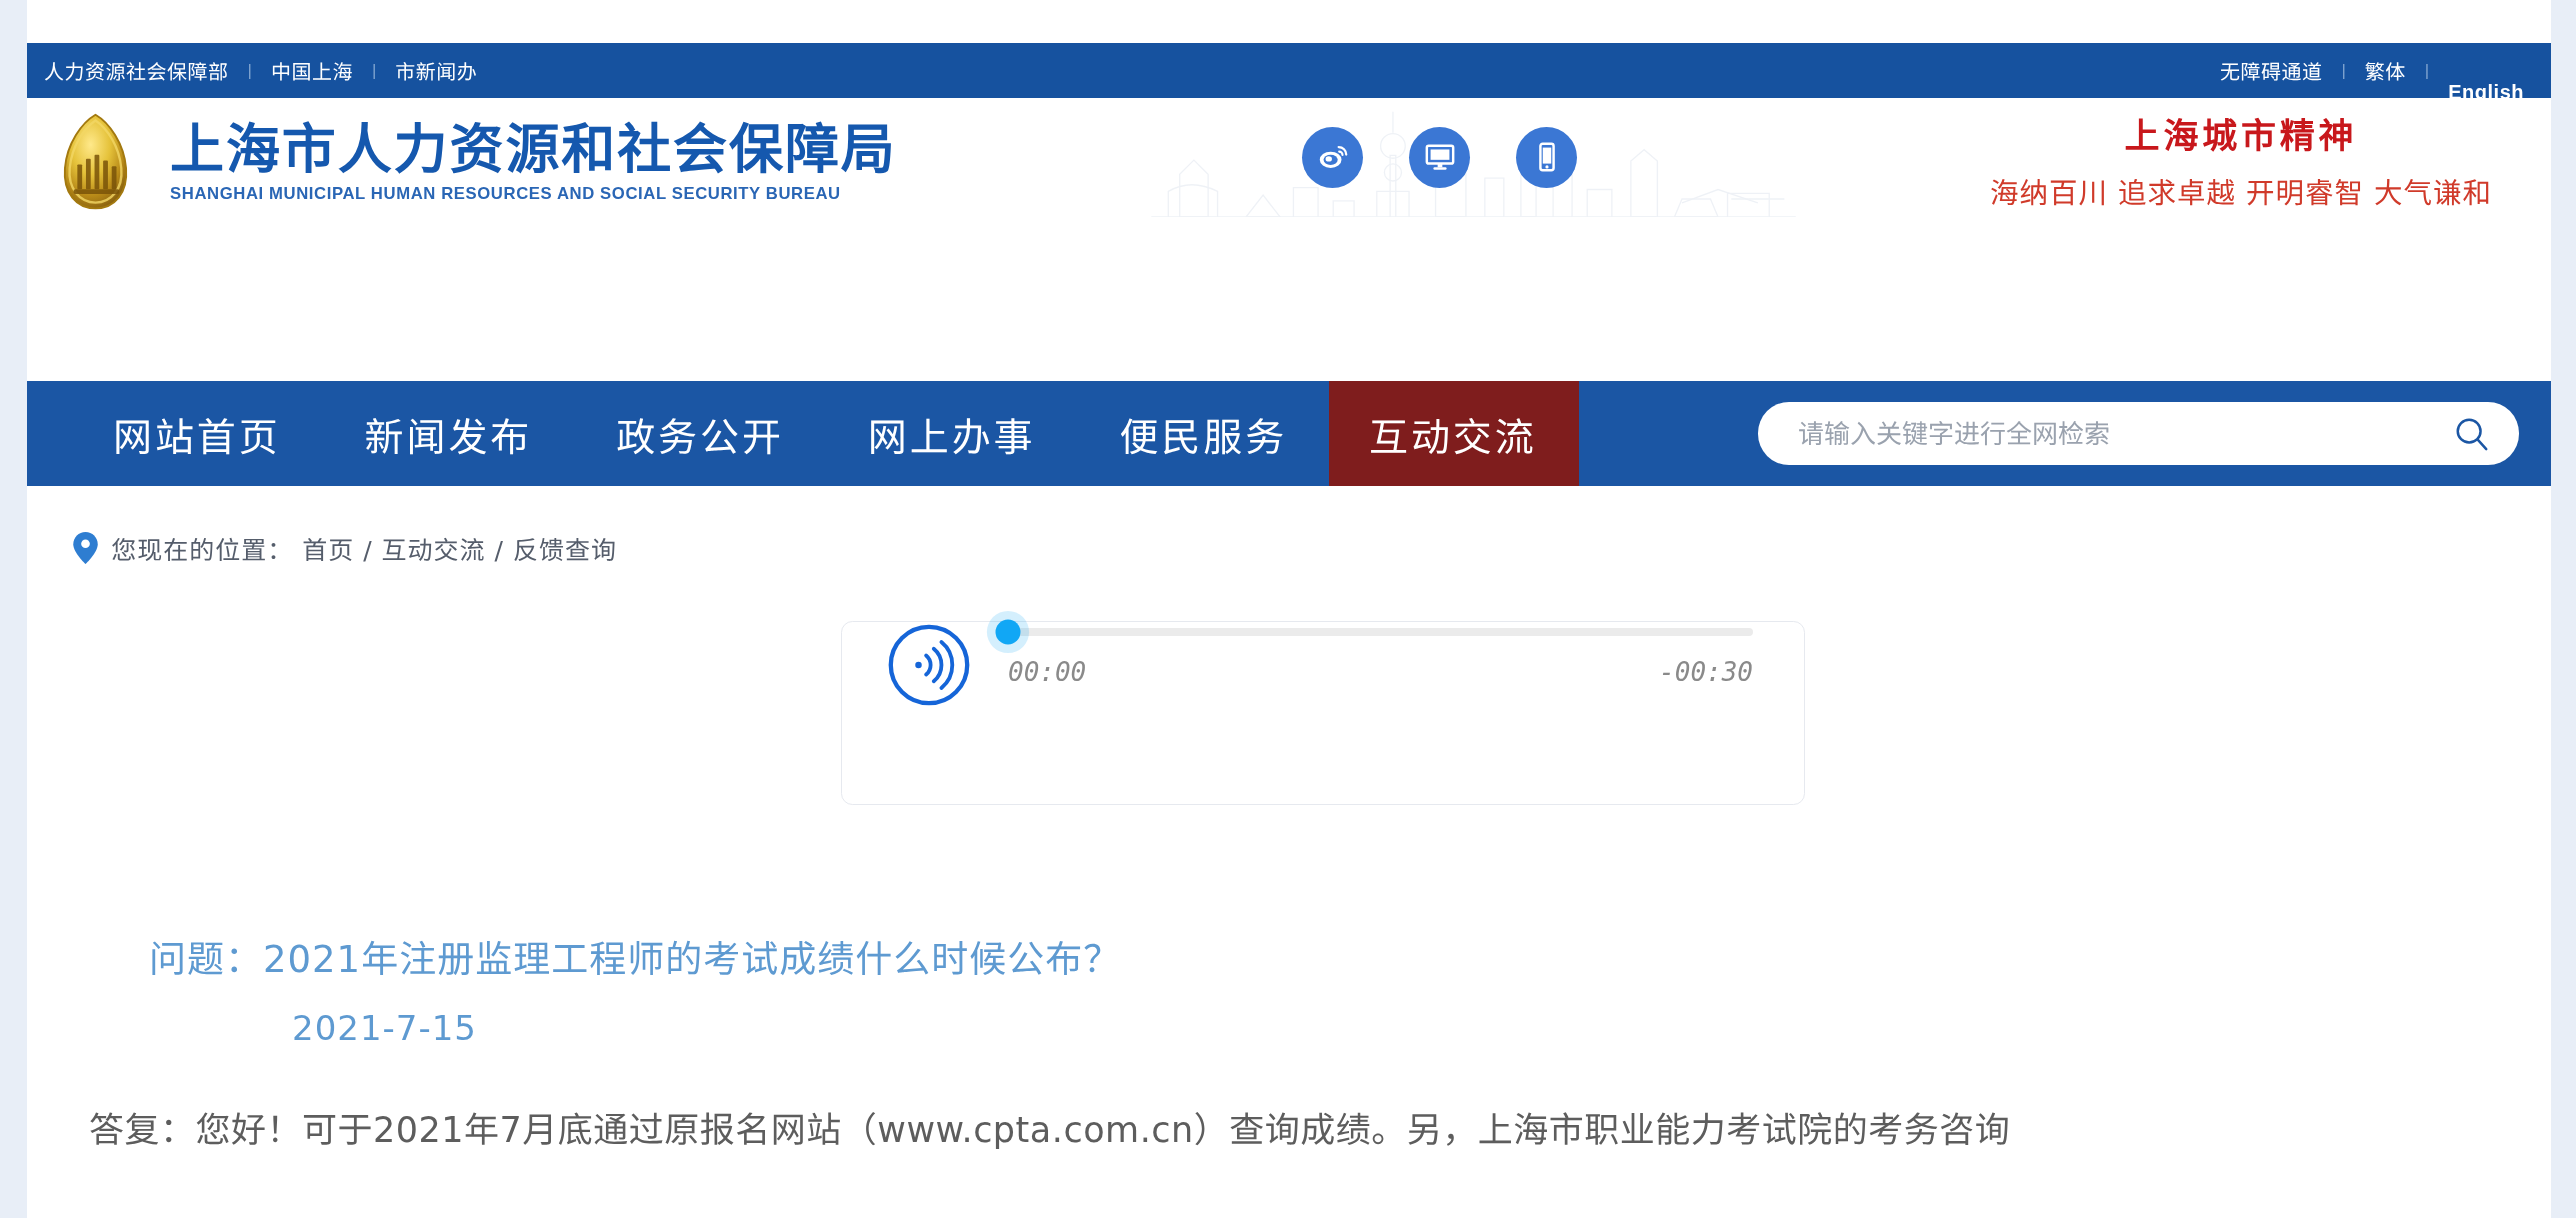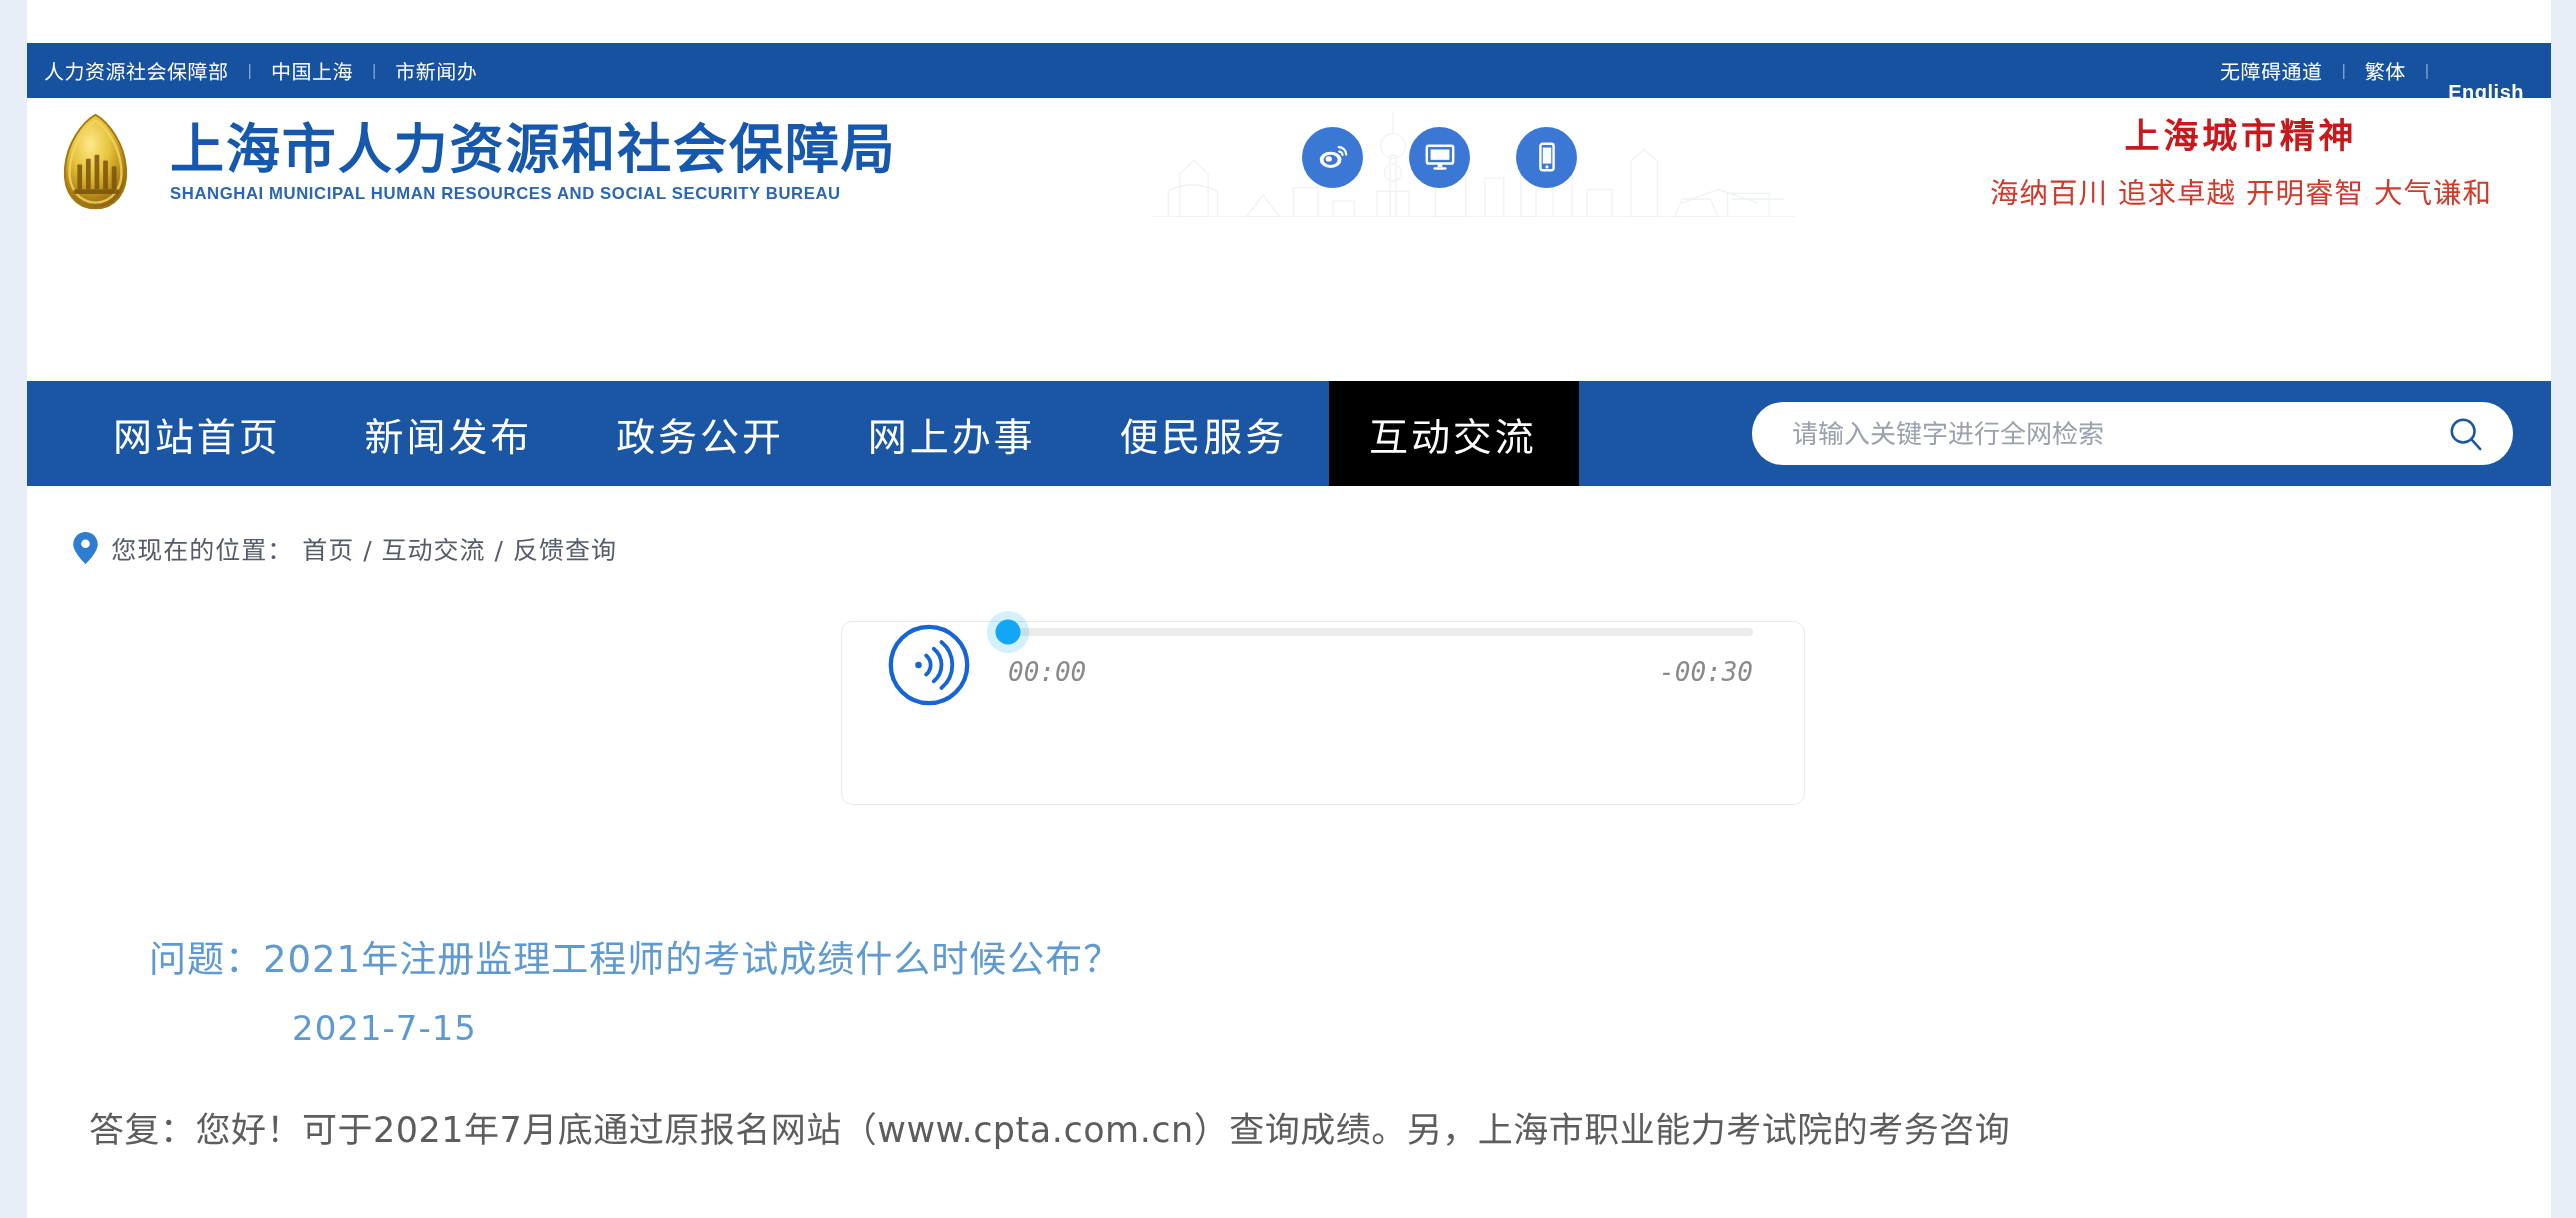--- a/index.html
+++ b/index.html
@@ -89,23 +89,23 @@
     background:#1b56a4; display:flex; align-items:stretch;
   }
   .nav-items { display:flex; align-items:stretch; padding-left:44px; }
   .nav-item {
     display:flex; align-items:center; justify-content:center;
     padding:0 42px;
     color:#ffffff; font-size:39px; letter-spacing:2.9px;
     white-space:nowrap; cursor:pointer;
     font-family:"DejaVu Sans","Liberation Sans",sans-serif;
   }
-  .nav-item.active { background:#000000;padding-left:40px; }
+  .nav-item.active { background:#7f1d1d;padding-left:40px; }
   .search-box {
-    position:absolute; right:38px; top:21px;
+    position:absolute; right:32px; top:21px;
     width:761px; height:63px; background:#ffffff; border-radius:31px;
     display:flex; align-items:center; padding:0 28.5px 0 40px;
   }
   .search-input {
     flex:1; border:none; outline:none; background:transparent;
     font-size:26px; color:#333;
     font-family:"DejaVu Sans","Liberation Sans",sans-serif;
   }
   .search-input::placeholder { color:#9aa2ae; }
   .search-icon { width:38px; height:38px; flex:0 0 auto; cursor:pointer; }

